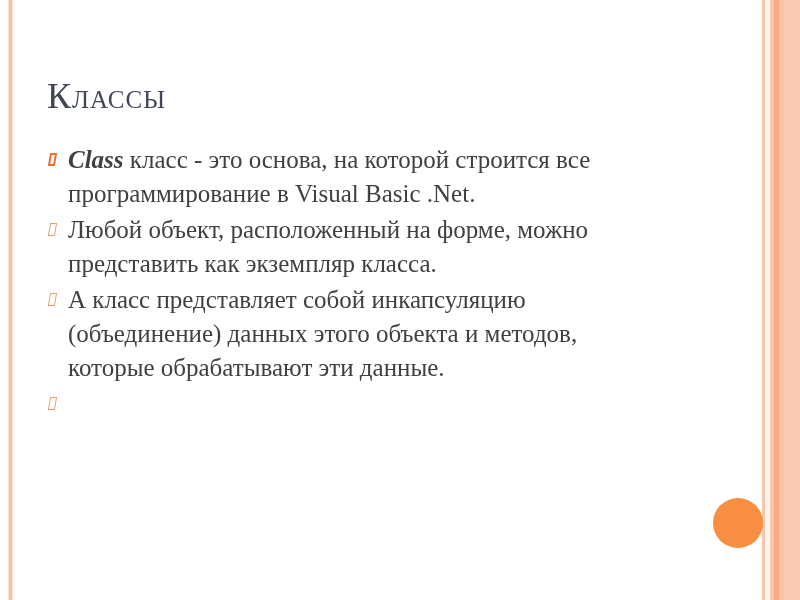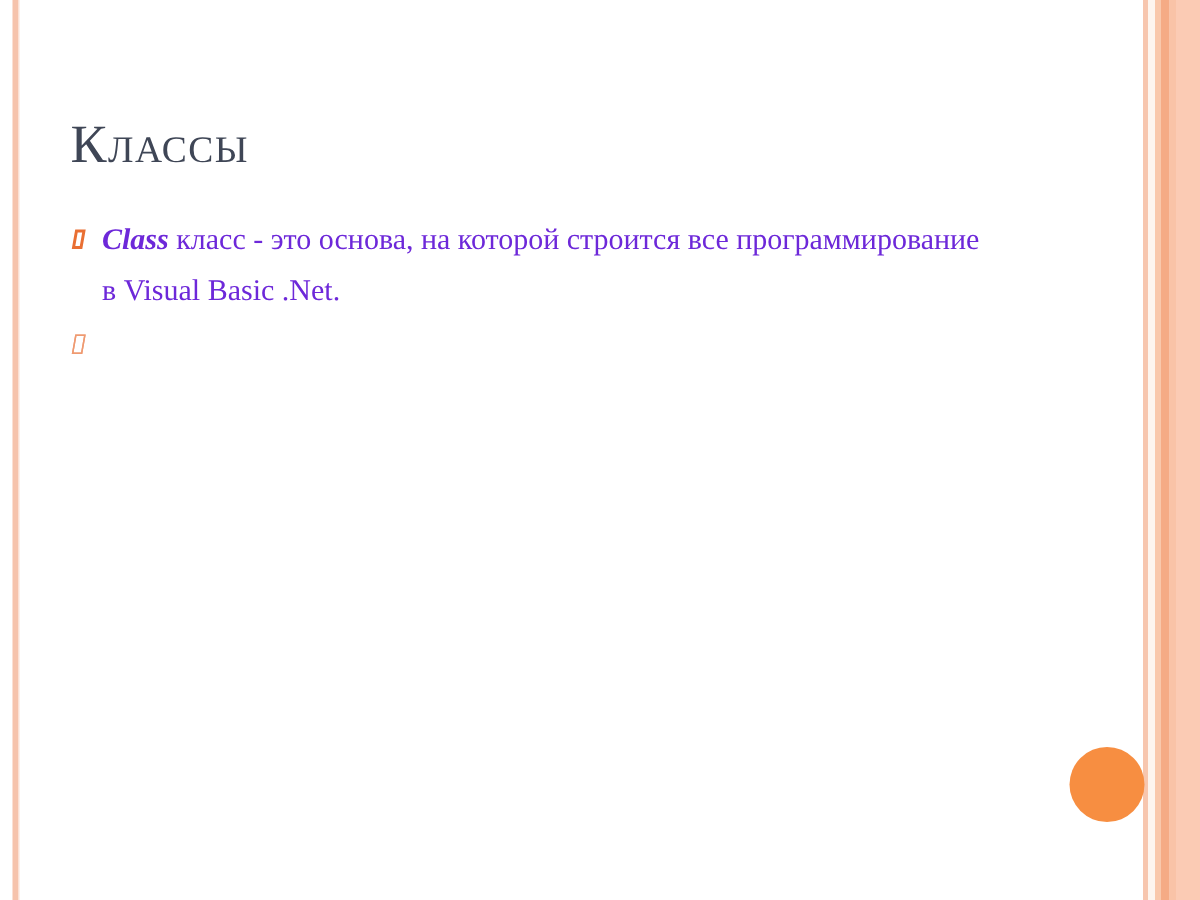--- a/index.html
+++ b/index.html
@@ -62,22 +62,22 @@
     margin: 0;
   }
   .bullets {
     position: absolute;
     left: 48px;
     top: 143px;
     width: 608px;
     margin: 0;
     padding: 0;
     list-style: none;
-    color: #6d28d9;
-    font-size: 20px;
+    color: #404040;
+    font-size: 25px;
     line-height: 34px;
   }
   .bullets li {
     position: relative;
     padding-left: 20px;
     margin-bottom: 2px;
   }
   .marker {
     position: absolute;
     left: 1px;
@@ -110,19 +110,24 @@
 
   <h1 class="title">Классы</h1>
 
   <ul class="bullets">
     <li>
       <span class="marker"></span>
       <span><span class="lead-bi">Class</span><span> класс - это основа, на которой строится все программирование в Visual Basic .Net.</span></span>
     </li>
     <li>
       <span class="marker"></span>
+      <span><span></span><span>Любой объект, расположенный на форме, можно представить как экземпляр класса.</span></span>
+    </li>
+    <li>
+      <span class="marker"></span>
+      <span><span></span><span>А класс представляет собой инкапсуляцию (объединение) данных этого объекта и методов, которые обрабатывают эти данные.</span></span>
     </li>
     <li>
       <span class="marker"></span>
     </li>
   </ul>
 
 </div>
 
 </body></html>

